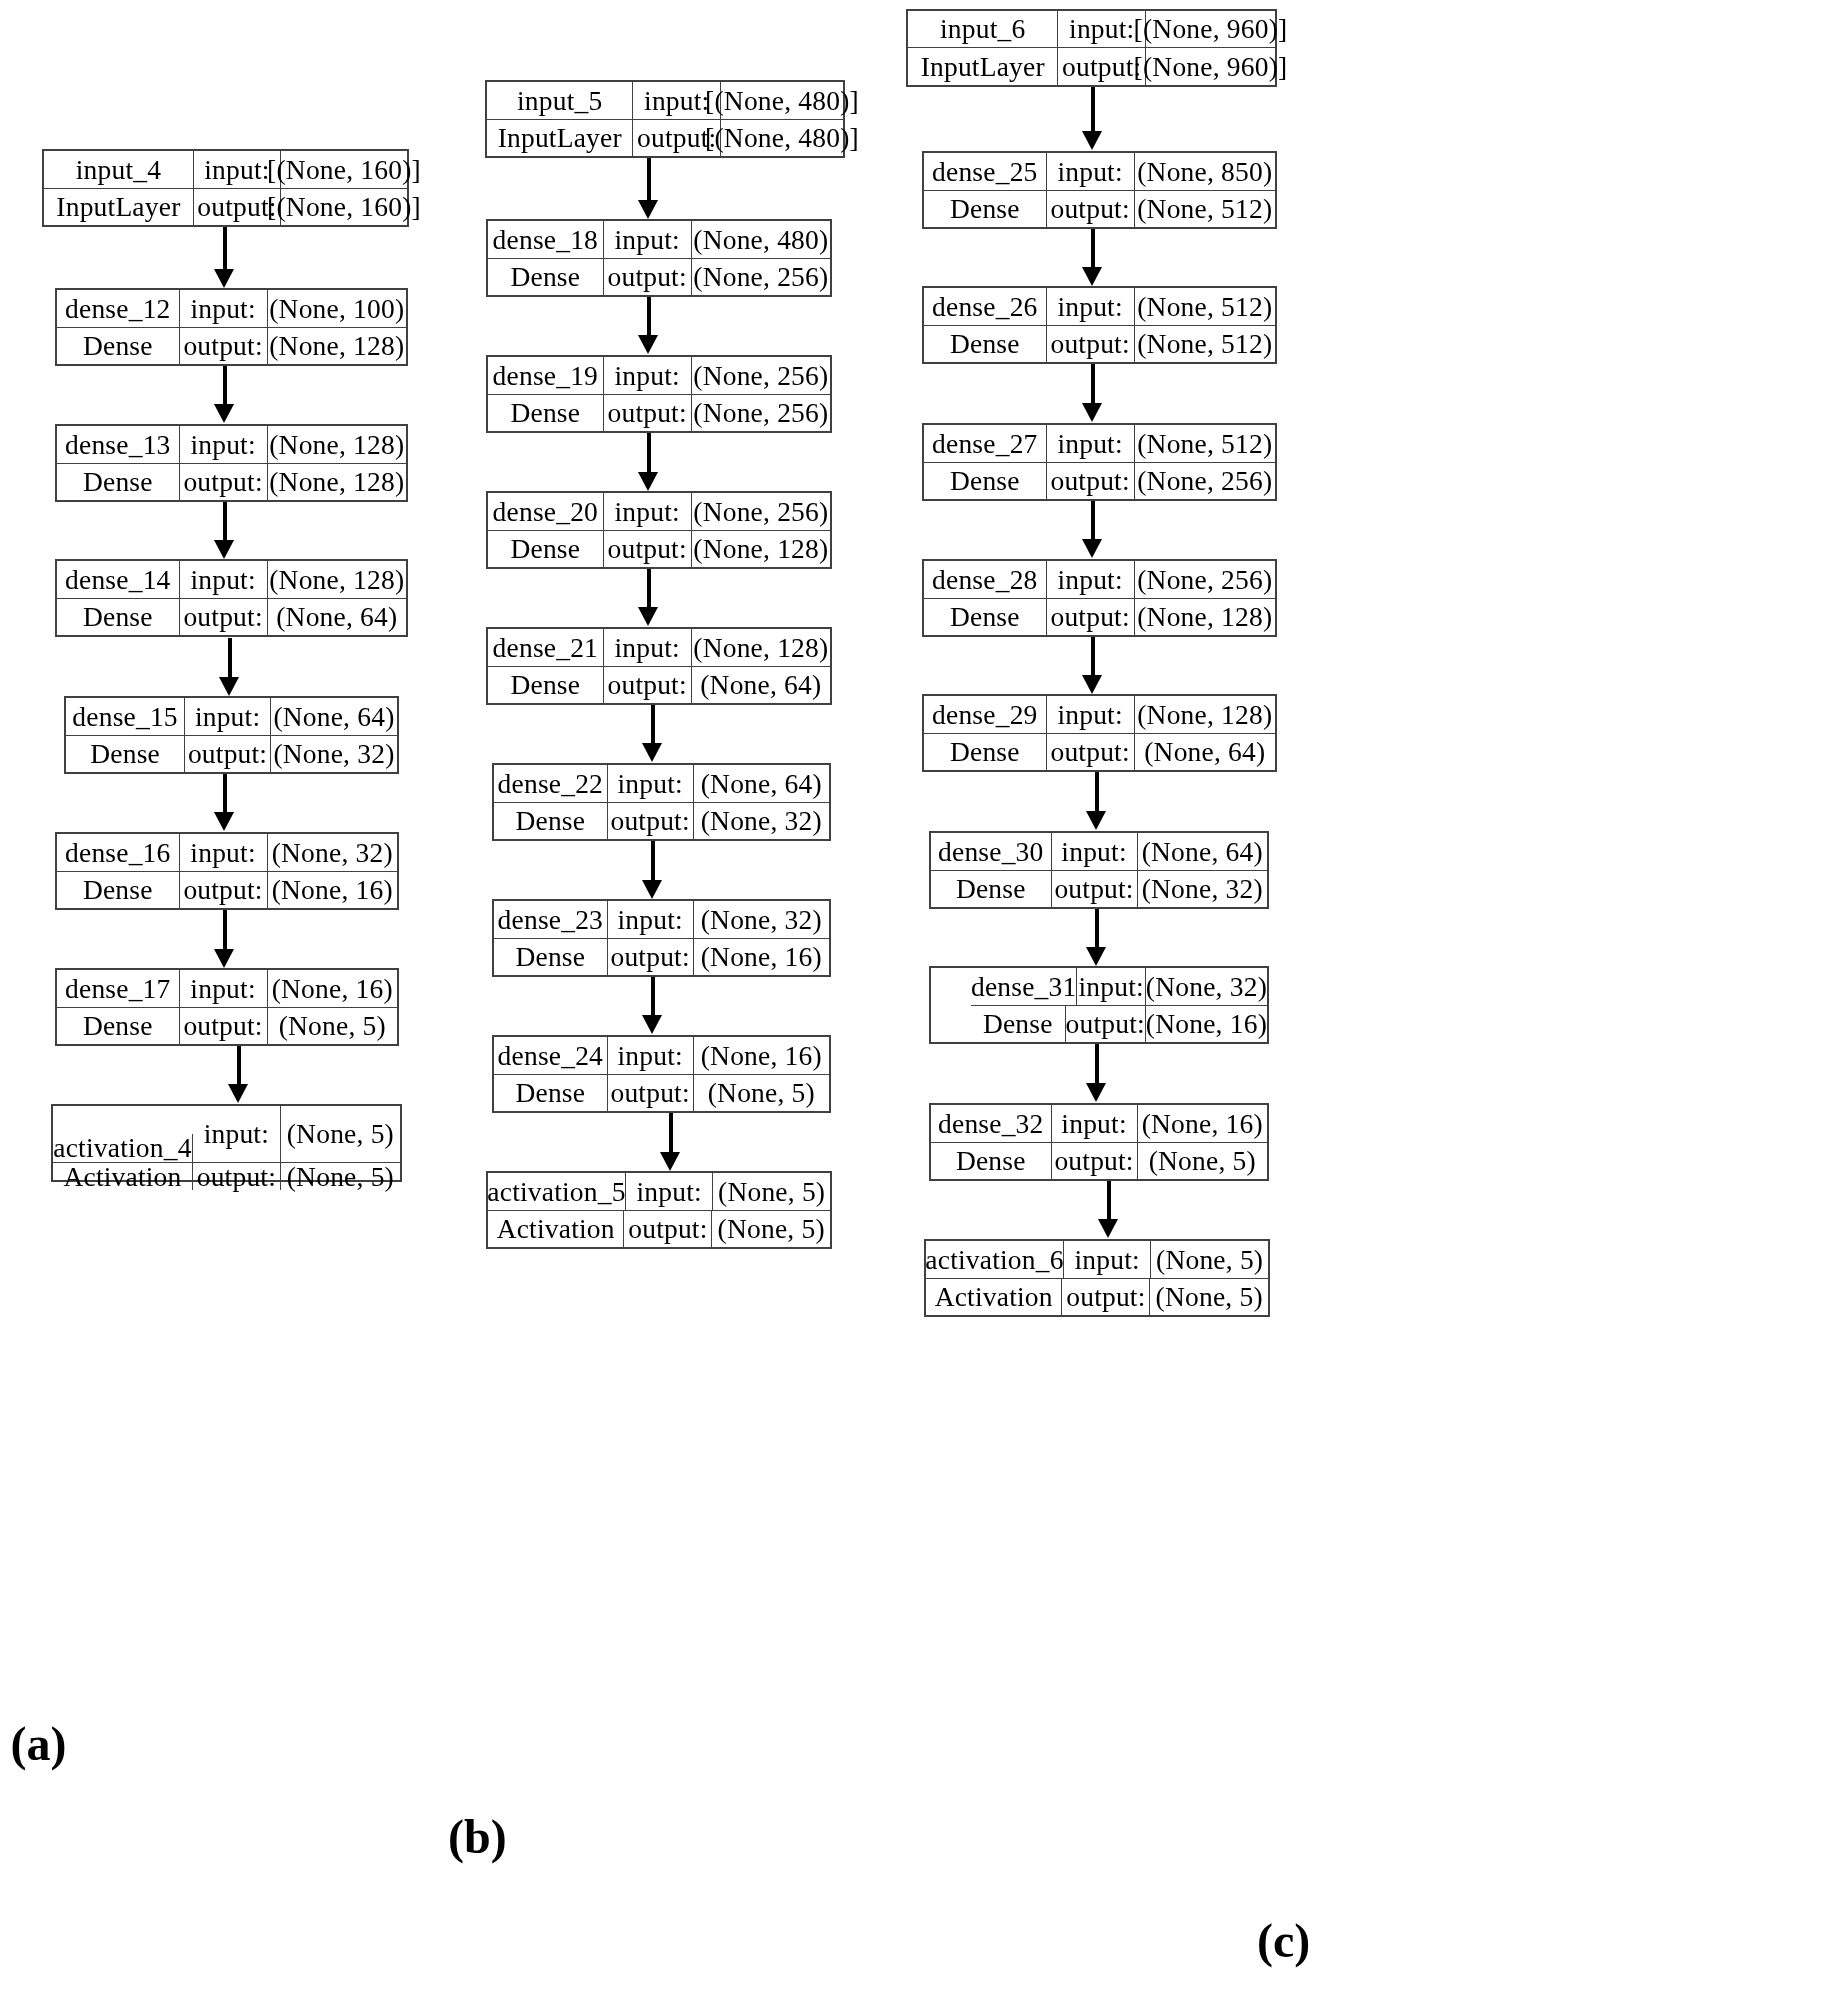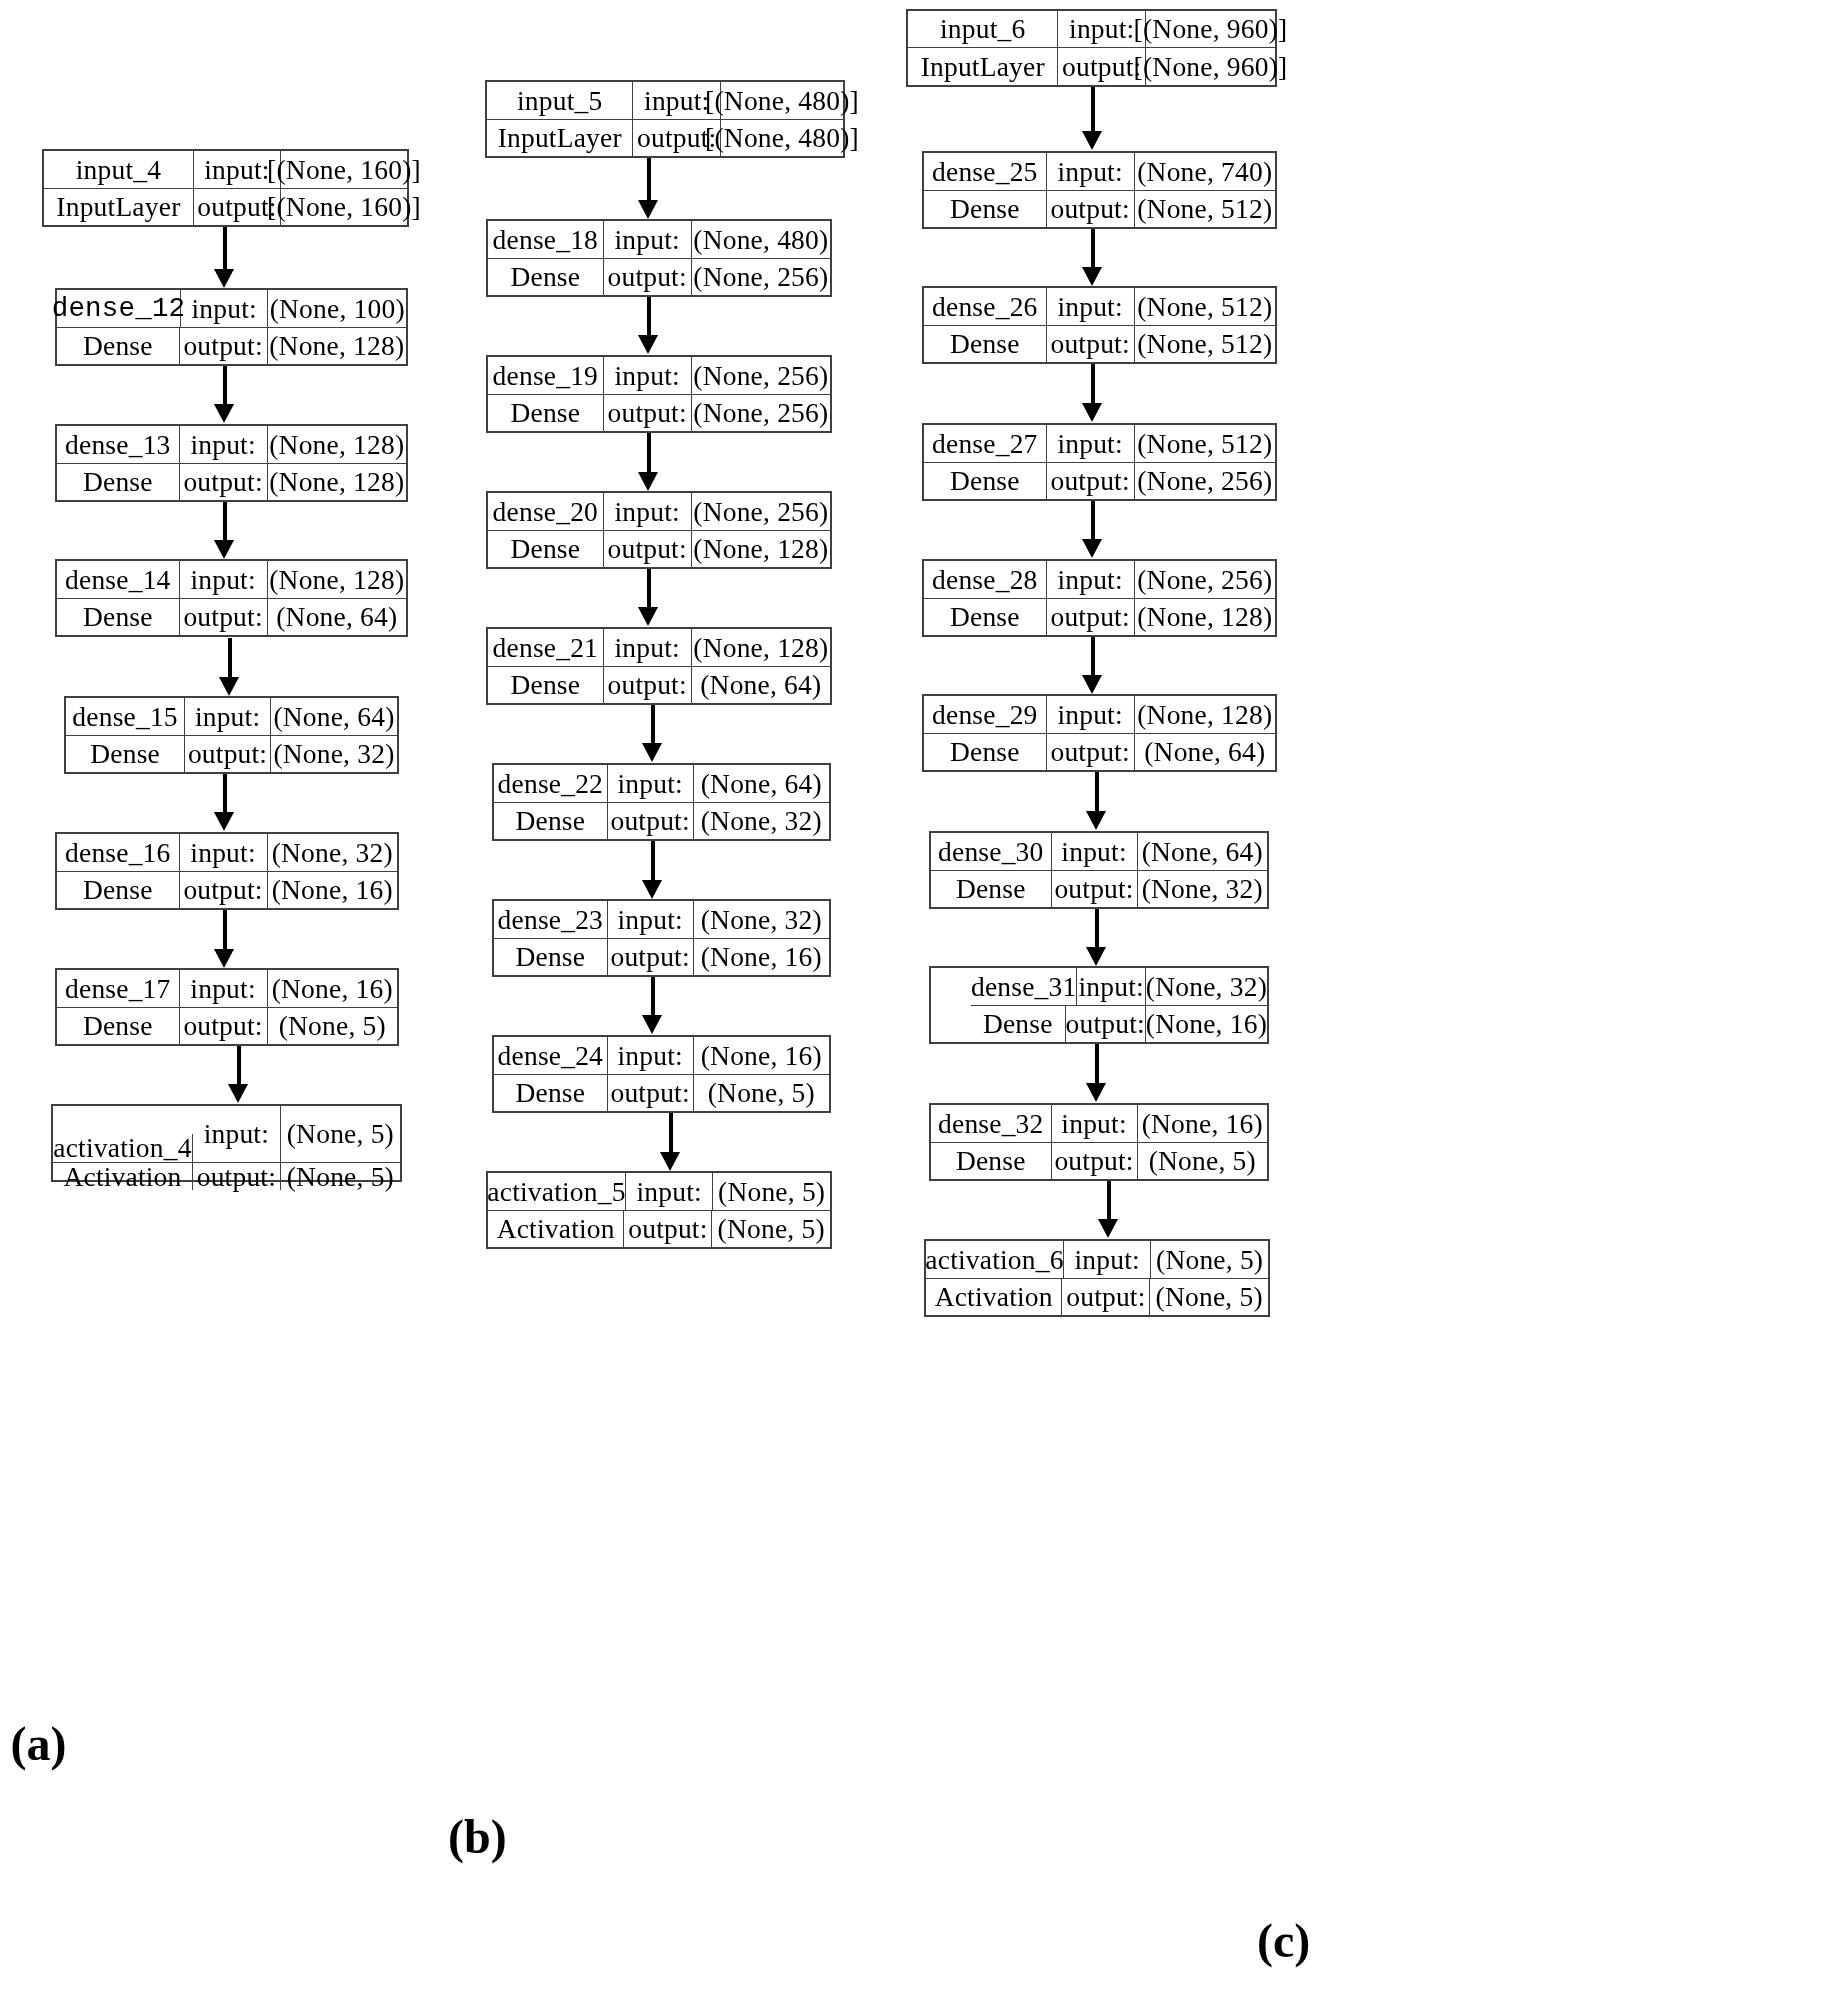--- a/index.html
+++ b/index.html
@@ -96,21 +96,21 @@
           <div class="cell c-label" style="width: 89px;">output:</div>
           <div class="cell c-shape" style="width: 126px;">[(None, 160)]</div>
         </div>
       </div>
       <div class="edge" style="left: 223px; top: 227px; height: 61px;">
         <div class="shaft" style="height: 43px;"></div>
         <div class="head" style="top: 42px;"></div>
       </div>
       <div class="node" style="left: 55px; top: 288px; width: 353px; height: 78px;">
         <div class="node-row row-top">
-          <div class="cell c-name" style="width: 124px; font-family: Liberation Mono, monospace;">dense_12</div>
+          <div class="cell c-name" style="width: 124px;">dense_12</div>
           <div class="cell c-label" style="width: 89px;">input:</div>
           <div class="cell c-shape" style="width: 140px;">(None, 100)</div>
         </div>
         <div class="node-row row-bot">
           <div class="cell c-name" style="width: 124px;">Dense</div>
           <div class="cell c-label" style="width: 89px;">output:</div>
           <div class="cell c-shape" style="width: 140px;">(None, 128)</div>
         </div>
       </div>
       <div class="edge" style="left: 223px; top: 366px; height: 58px;">
@@ -368,21 +368,21 @@
         </div>
       </div>
       <div class="edge" style="left: 1091px; top: 87px; height: 64px;">
         <div class="shaft" style="height: 46px;"></div>
         <div class="head" style="top: 44px;"></div>
       </div>
       <div class="node" style="left: 922px; top: 151px; width: 355px; height: 78px;">
         <div class="node-row row-top">
           <div class="cell c-name" style="width: 124px;">dense_25</div>
           <div class="cell c-label" style="width: 89px;">input:</div>
-          <div class="cell c-shape" style="width: 142px;">(None, 740)</div>
+          <div class="cell c-shape" style="width: 142px;">(None, 850)</div>
         </div>
         <div class="node-row row-bot">
           <div class="cell c-name" style="width: 124px;">Dense</div>
           <div class="cell c-label" style="width: 89px;">output:</div>
           <div class="cell c-shape" style="width: 142px;">(None, 512)</div>
         </div>
       </div>
       <div class="edge" style="left: 1091px; top: 229px; height: 58px;">
         <div class="shaft" style="height: 40px;"></div>
         <div class="head" style="top: 38px;"></div>

